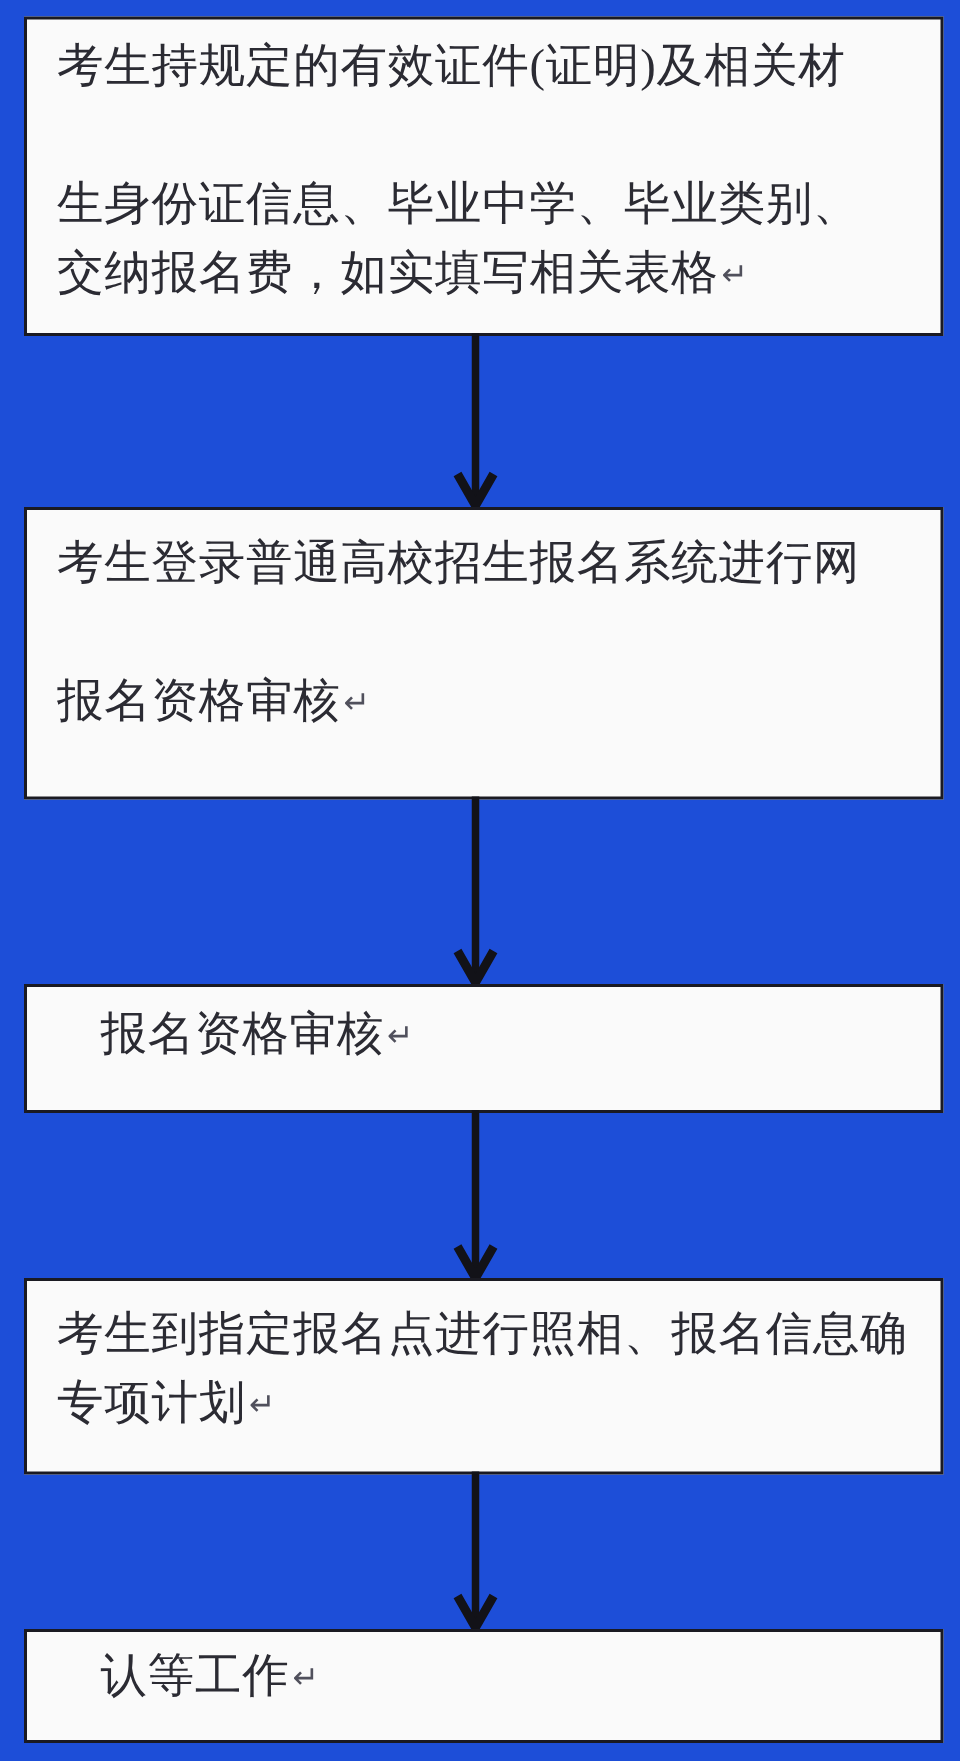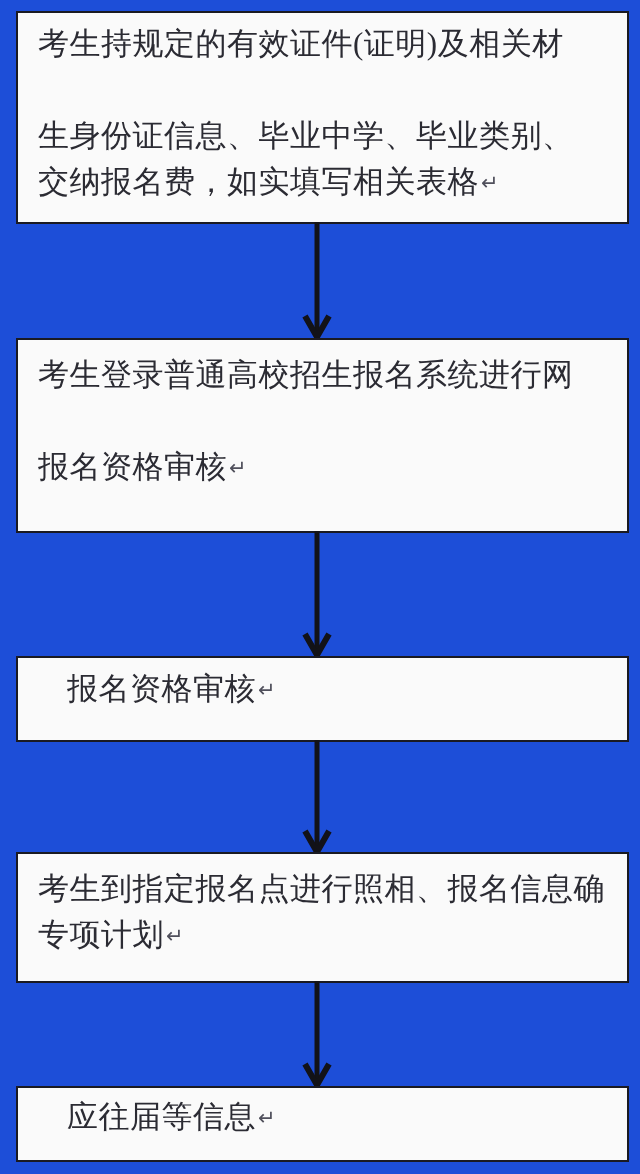--- a/index.html
+++ b/index.html
@@ -97,16 +97,16 @@
   <div class="flow-box" style="left:16px; top:852px; width:613px; height:131px;">
     <div class="box-text align-left" style="top:12px;"><span>考生到指定报名点进行照相、报名信息确</span><br><span>专项计划</span><span class="pilcrow">↵</span></div>
   </div>
 
   <svg class="connector" style="left:296px; top:981px; width:42px; height:108px;" viewBox="0 0 42 108">
     <line class="conn-shaft" x1="21" y1="0" x2="21" y2="101"></line>
     <polyline class="conn-head" points="9,83 21,104 33,83"></polyline>
   </svg>
 
   <div class="flow-box" style="left:16px; top:1086px; width:613px; height:76px;">
-    <div class="box-text align-center" style="top:6px;"><span>应往届等信息</span><span class="pilcrow">↵</span></div>
+    <div class="box-text align-center" style="top:6px;"><span>认等工作</span><span class="pilcrow">↵</span></div>
   </div>
 
 </div>
 
 </body></html>

